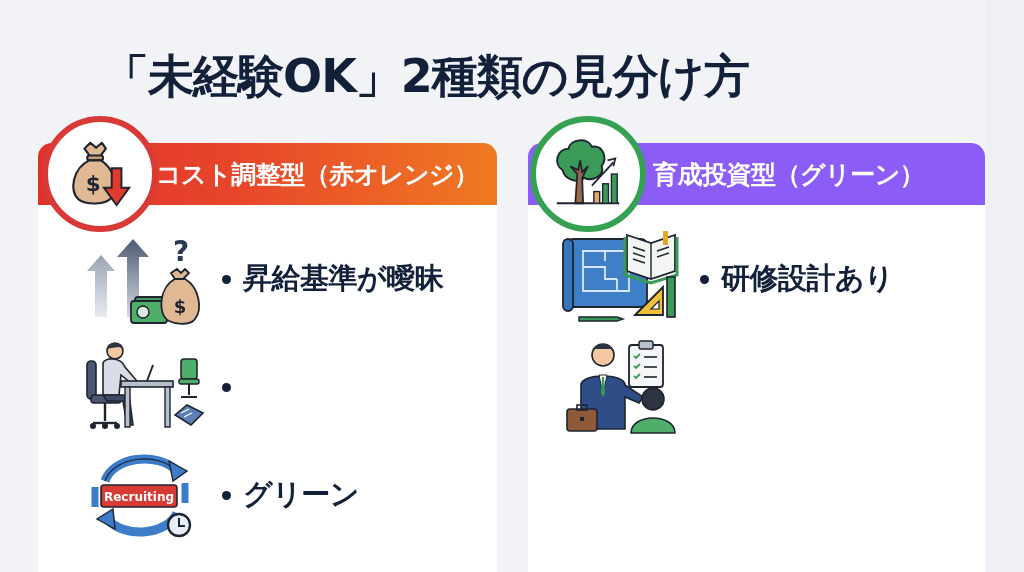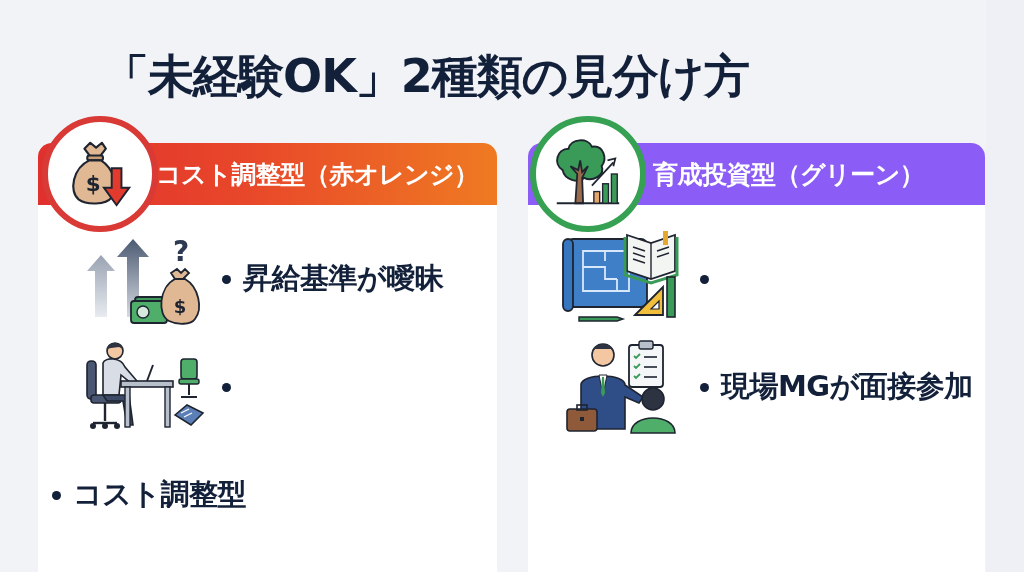--- a/index.html
+++ b/index.html
@@ -166,23 +166,38 @@
           <line x1="100" y1="74" x2="108" y2="70" stroke="#fff" stroke-width="1.2"></line>
           <line x1="103" y1="78" x2="111" y2="74" stroke="#fff" stroke-width="1.2"></line>
         </svg>
       </div>
       <div class="txt">
           <span class="bullet"></span>
         </div>
     </div>
 
     <div class="item">
-      <div class="txt">
-          <span class="bullet"></span>
-          <span>コスト調整型</span>
+      <div class="ico">
+        <svg viewBox="0 0 124 96">
+          <path d="M24 34 C32 10 76 4 96 24" fill="none" stroke="#3d7cc9" stroke-width="9"></path>
+          <path d="M24 34 C32 10 76 4 96 24" fill="none" stroke="#1e2430" stroke-width="1.2"></path>
+          <path d="M88 14 L106 24 L92 34 Z" fill="#3d7cc9" stroke="#1e2430" stroke-width="1.4"></path>
+          <path d="M96 66 C86 88 44 92 26 72" fill="none" stroke="#3d7cc9" stroke-width="9"></path>
+          <path d="M34 82 L16 72 L32 62 Z" fill="#3d7cc9" stroke="#1e2430" stroke-width="1.4"></path>
+          <path d="M14 40 L14 60" stroke="#3d7cc9" stroke-width="7"></path>
+          <path d="M104 36 L104 56" stroke="#3d7cc9" stroke-width="7"></path>
+          <rect x="20" y="38" width="76" height="22" rx="3" fill="#d83b34" stroke="#1e2430" stroke-width="1.6"></rect>
+          <text x="58" y="54" font-size="12" font-weight="bold" text-anchor="middle" fill="#ffffff" font-family="DejaVu Sans, sans-serif">Recruiting</text>
+          <circle cx="98" cy="78" r="11" fill="#e7eef8" stroke="#1e2430" stroke-width="2.4"></circle>
+          <path d="M98 71 L98 79 L104 79" fill="none" stroke="#1e2430" stroke-width="2"></path>
+        </svg>
+      </div>
+      <div class="txt">
+          <span class="bullet"></span>
+          <span>グリーン</span>
         </div>
     </div>
   </div>
 </div>
 
 <div class="card right">
   <div class="card-header">
     <span class="h-label">育成投資型（グリーン）</span>
   </div>
   <div class="badge">
@@ -214,20 +229,21 @@
           <line x1="98" y1="26" x2="110" y2="22" stroke="#1e2430" stroke-width="1.4"></line>
           <rect x="104" y="0" width="5" height="14" fill="#e6a72f"></rect>
           <path d="M76 84 L104 56 L104 84 Z" fill="#f2bf3c" stroke="#1e2430" stroke-width="1.8"></path>
           <path d="M92 78 L100 70 L100 78 Z" fill="#ffffff" stroke="#1e2430" stroke-width="1.2"></path>
           <rect x="108" y="46" width="8" height="40" fill="#3a9a57" stroke="#1e2430" stroke-width="1.6"></rect>
           <path d="M20 86 L58 86 L64 88 L58 90 L20 90 Z" fill="#3a9a57" stroke="#1e2430" stroke-width="1.4"></path>
         </svg>
       </div>
       <div class="txt">
           <span class="bullet"></span>
+          <span>研修設計あり</span>
         </div>
     </div>
 
     <div class="item">
       <div class="ico">
         <svg viewBox="0 0 124 96">
           <rect x="70" y="6" width="34" height="42" rx="3" fill="#f4f6f8" stroke="#1e2430" stroke-width="1.8"></rect>
           <rect x="80" y="2" width="14" height="8" rx="2" fill="#b8c0cc" stroke="#1e2430" stroke-width="1.4"></rect>
           <path d="M75 17 L77 19 L81 15 M75 27 L77 29 L81 25 M75 37 L77 39 L81 35" fill="none" stroke="#3a9a57" stroke-width="1.8"></path>
           <line x1="85" y1="18" x2="98" y2="18" stroke="#1e2430" stroke-width="1.6"></line>
@@ -238,20 +254,16 @@
           <path d="M22 90 L22 46 C22 34 66 34 66 46 L84 58 L80 64 L66 58 L66 90 Z" fill="#2f4d86" stroke="#1e2430" stroke-width="1.6"></path>
           <path d="M40 36 L44 56 L48 36 Z" fill="#ffffff" stroke="#1e2430" stroke-width="1"></path>
           <path d="M43 38 L45 38 L46 54 L44 58 L42 54 Z" fill="#3a9a57"></path>
           <rect x="8" y="70" width="30" height="22" rx="3" fill="#8f5a3a" stroke="#1e2430" stroke-width="1.6"></rect>
           <rect x="18" y="66" width="10" height="5" fill="none" stroke="#1e2430" stroke-width="1.6"></rect>
           <rect x="21" y="78" width="4" height="4" fill="#1e2430"></rect>
           <circle cx="94" cy="60" r="11" fill="#2d3340" stroke="#1e2430" stroke-width="1.6"></circle>
           <path d="M72 94 C72 74 116 74 116 94 Z" fill="#4fae6a" stroke="#1e2430" stroke-width="1.6"></path>
         </svg>
       </div>
-      <div class="txt">
-          <span class="bullet"></span>
-          <span>現場MGが面接参加</span>
-        </div>
     </div>
 
   </div>
 </div>
 
 </body></html>

